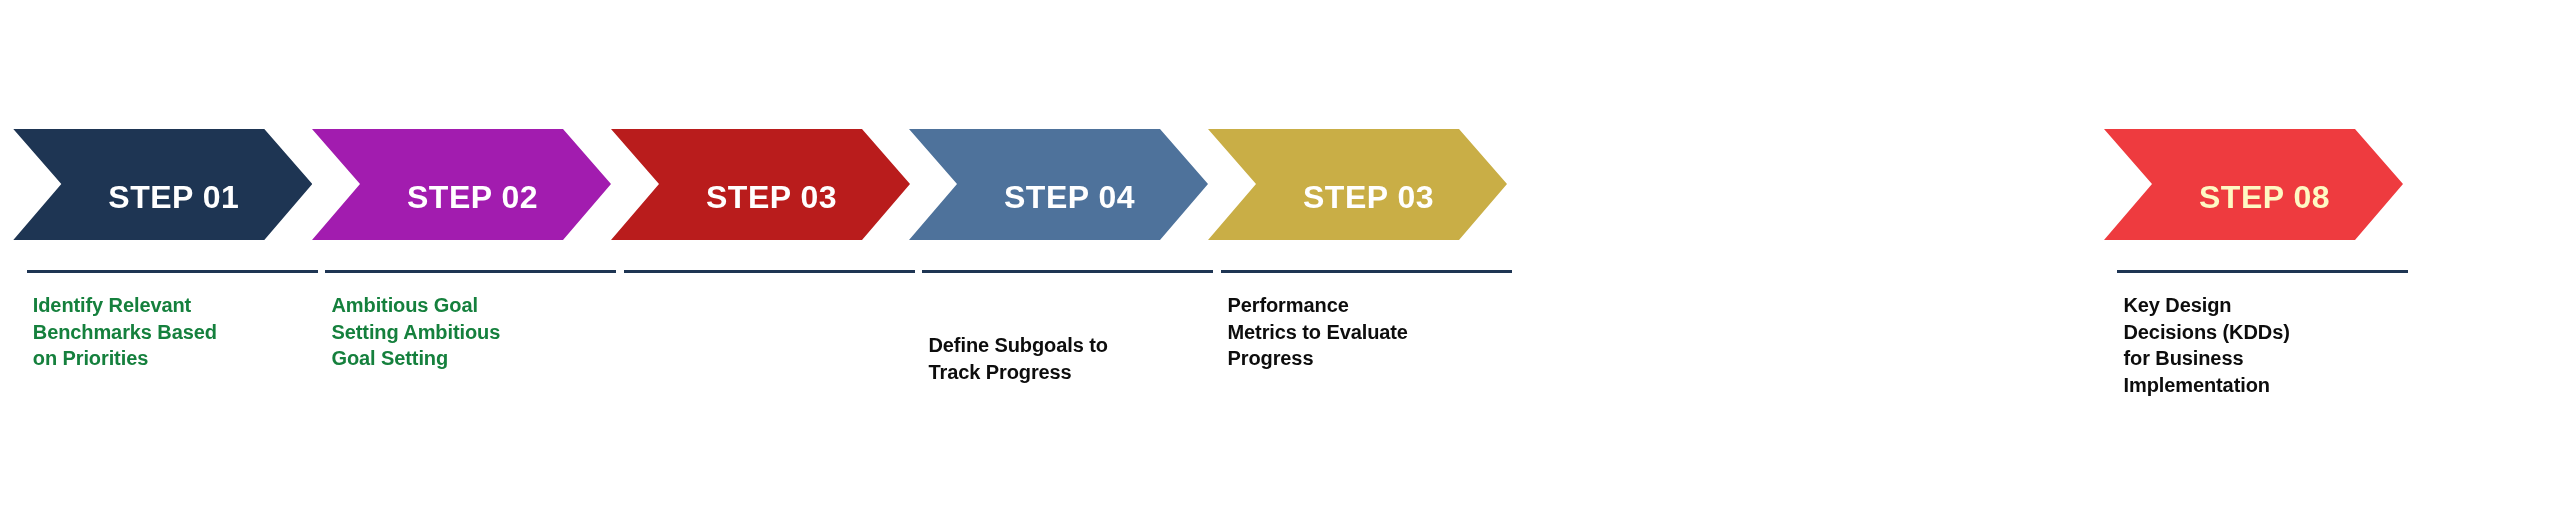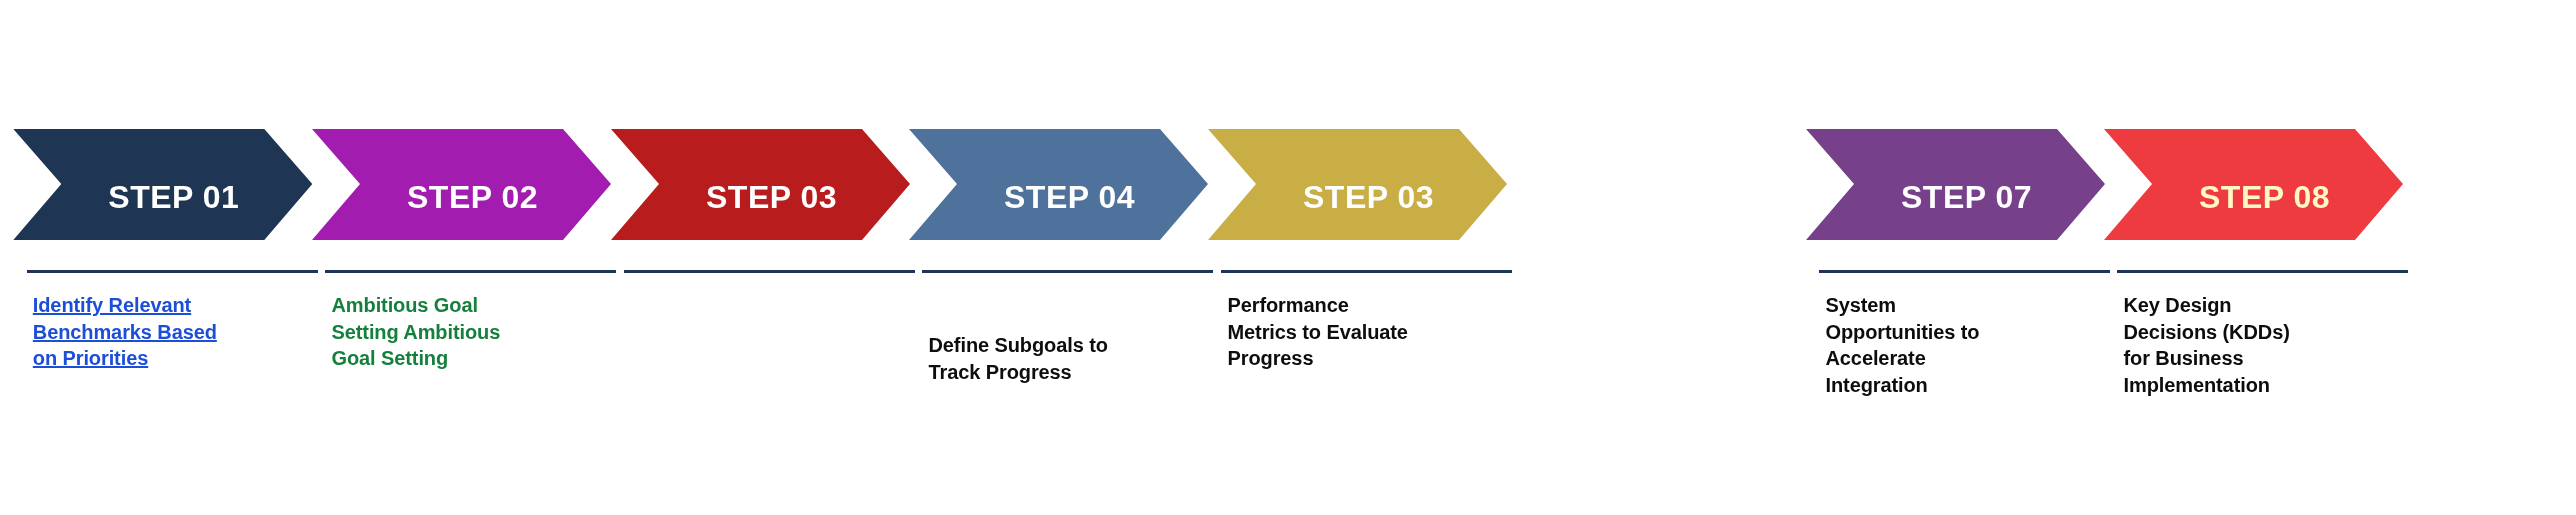--- a/index.html
+++ b/index.html
@@ -92,21 +92,21 @@
 
 <div id="process-canvas" style="background: rgb(255, 255, 255);">
 
   <div class="step step-first" style="left:13.3px;">
     <div class="chevron-wrap">
       <div class="chevron" style="background-color: rgb(30, 53, 83);">
         <span class="chevron-label" style="color: rgb(255, 255, 255);">STEP 01</span>
       </div>
     </div>
     <div class="divider" style="background: rgb(30, 53, 83);"></div>
-    <div class="caption" style="color: #1d4ed8; text-decoration: underline;">Identify Relevant
+    <div class="caption" style="color: #15803d;">Identify Relevant
 Benchmarks Based
 on Priorities</div>
   </div>
 
   <div class="step" style="left:312px;">
     <div class="chevron-wrap">
       <div class="chevron" style="background-color: #a21caf;">
         <span class="chevron-label" style="color: rgb(255, 255, 255);">STEP 02</span>
       </div>
     </div>
@@ -142,32 +142,20 @@
         <span class="chevron-label" style="color: rgb(255, 255, 255);">STEP 03</span>
       </div>
     </div>
     <div class="divider" style="background: rgb(30, 53, 83);"></div>
     <div class="caption" style="color: rgb(13, 13, 13);">Performance
 Metrics to Evaluate
 Progress</div>
   </div>
 
 
-  <div class="step" style="left:1806px;">
-    <div class="chevron-wrap">
-      <div class="chevron" style="background-color: rgb(119, 64, 138);">
-        <span class="chevron-label" style="color: rgb(255, 255, 255);">STEP 07</span>
-      </div>
-    </div>
-    <div class="divider" style="background: rgb(30, 53, 83);"></div>
-    <div class="caption" style="color: rgb(13, 13, 13);">System
-Opportunities to
-Accelerate
-Integration</div>
-  </div>
 
   <div class="step" style="left:2104px;">
     <div class="chevron-wrap">
       <div class="chevron" style="background-color: rgb(238, 59, 63);">
         <span class="chevron-label" style="color: #fef9c3;">STEP 08</span>
       </div>
     </div>
     <div class="divider" style="background: rgb(30, 53, 83);"></div>
     <div class="caption" style="color: rgb(13, 13, 13);">Key Design
 Decisions (KDDs)

